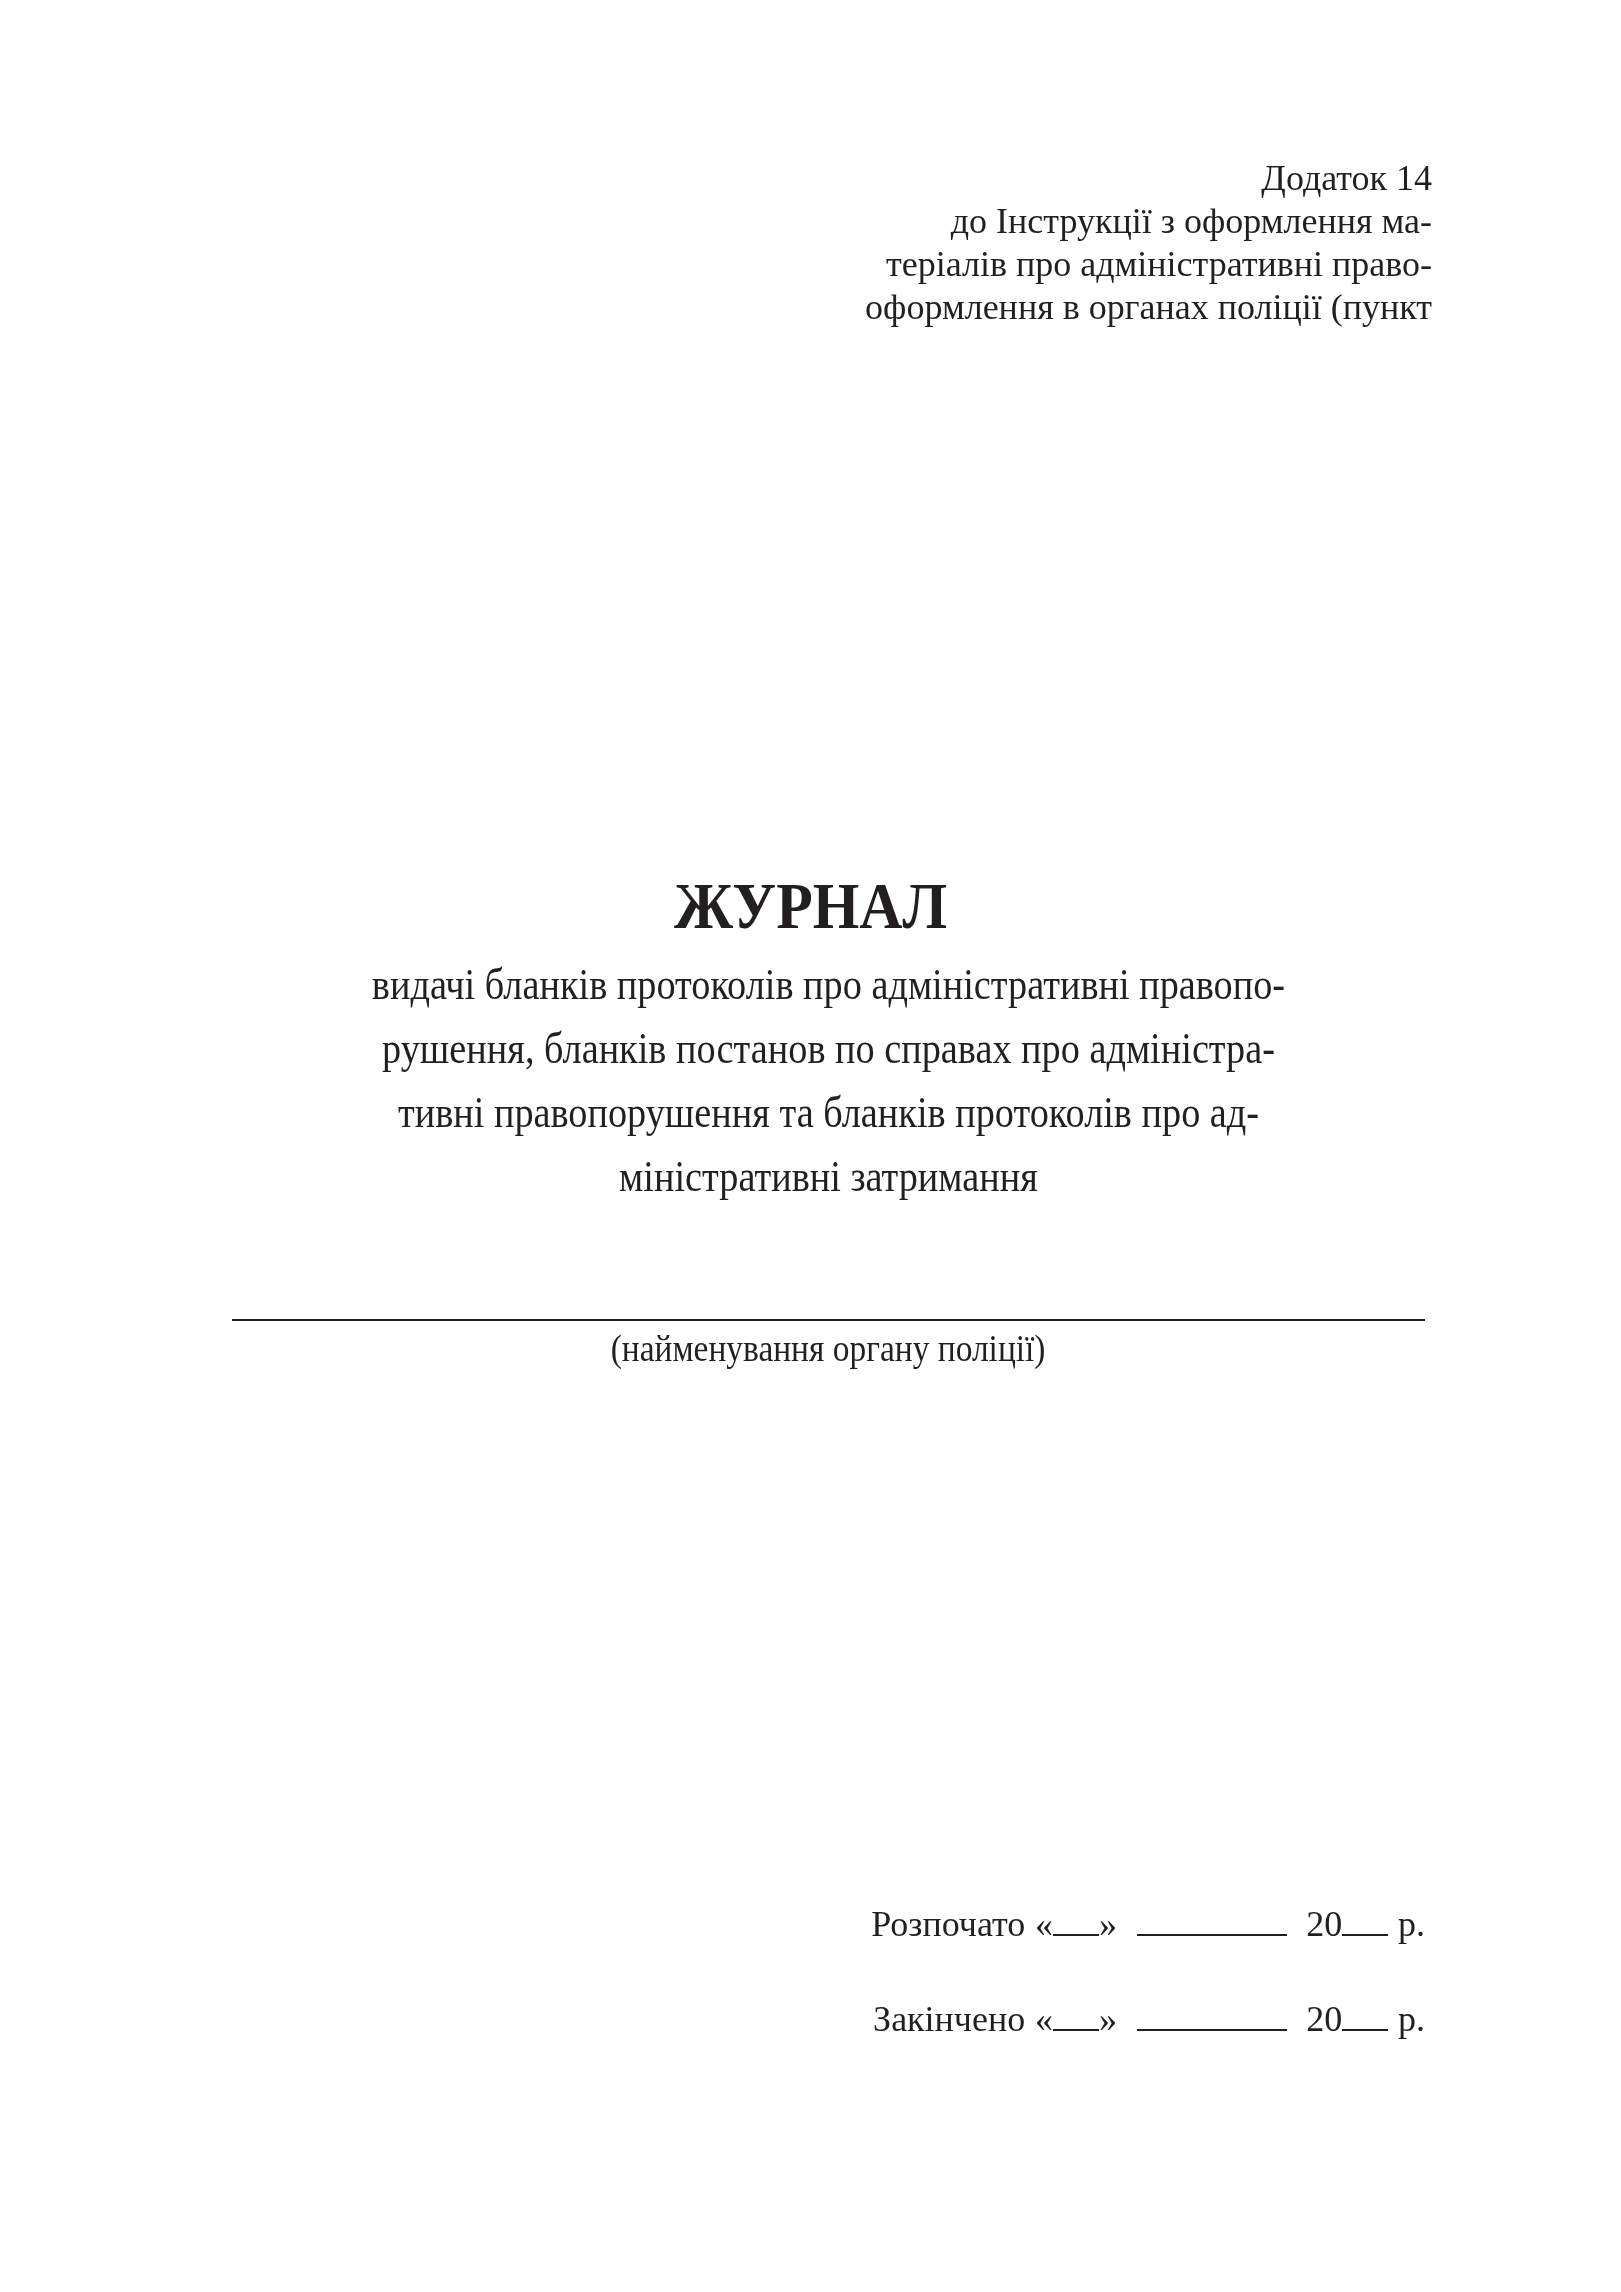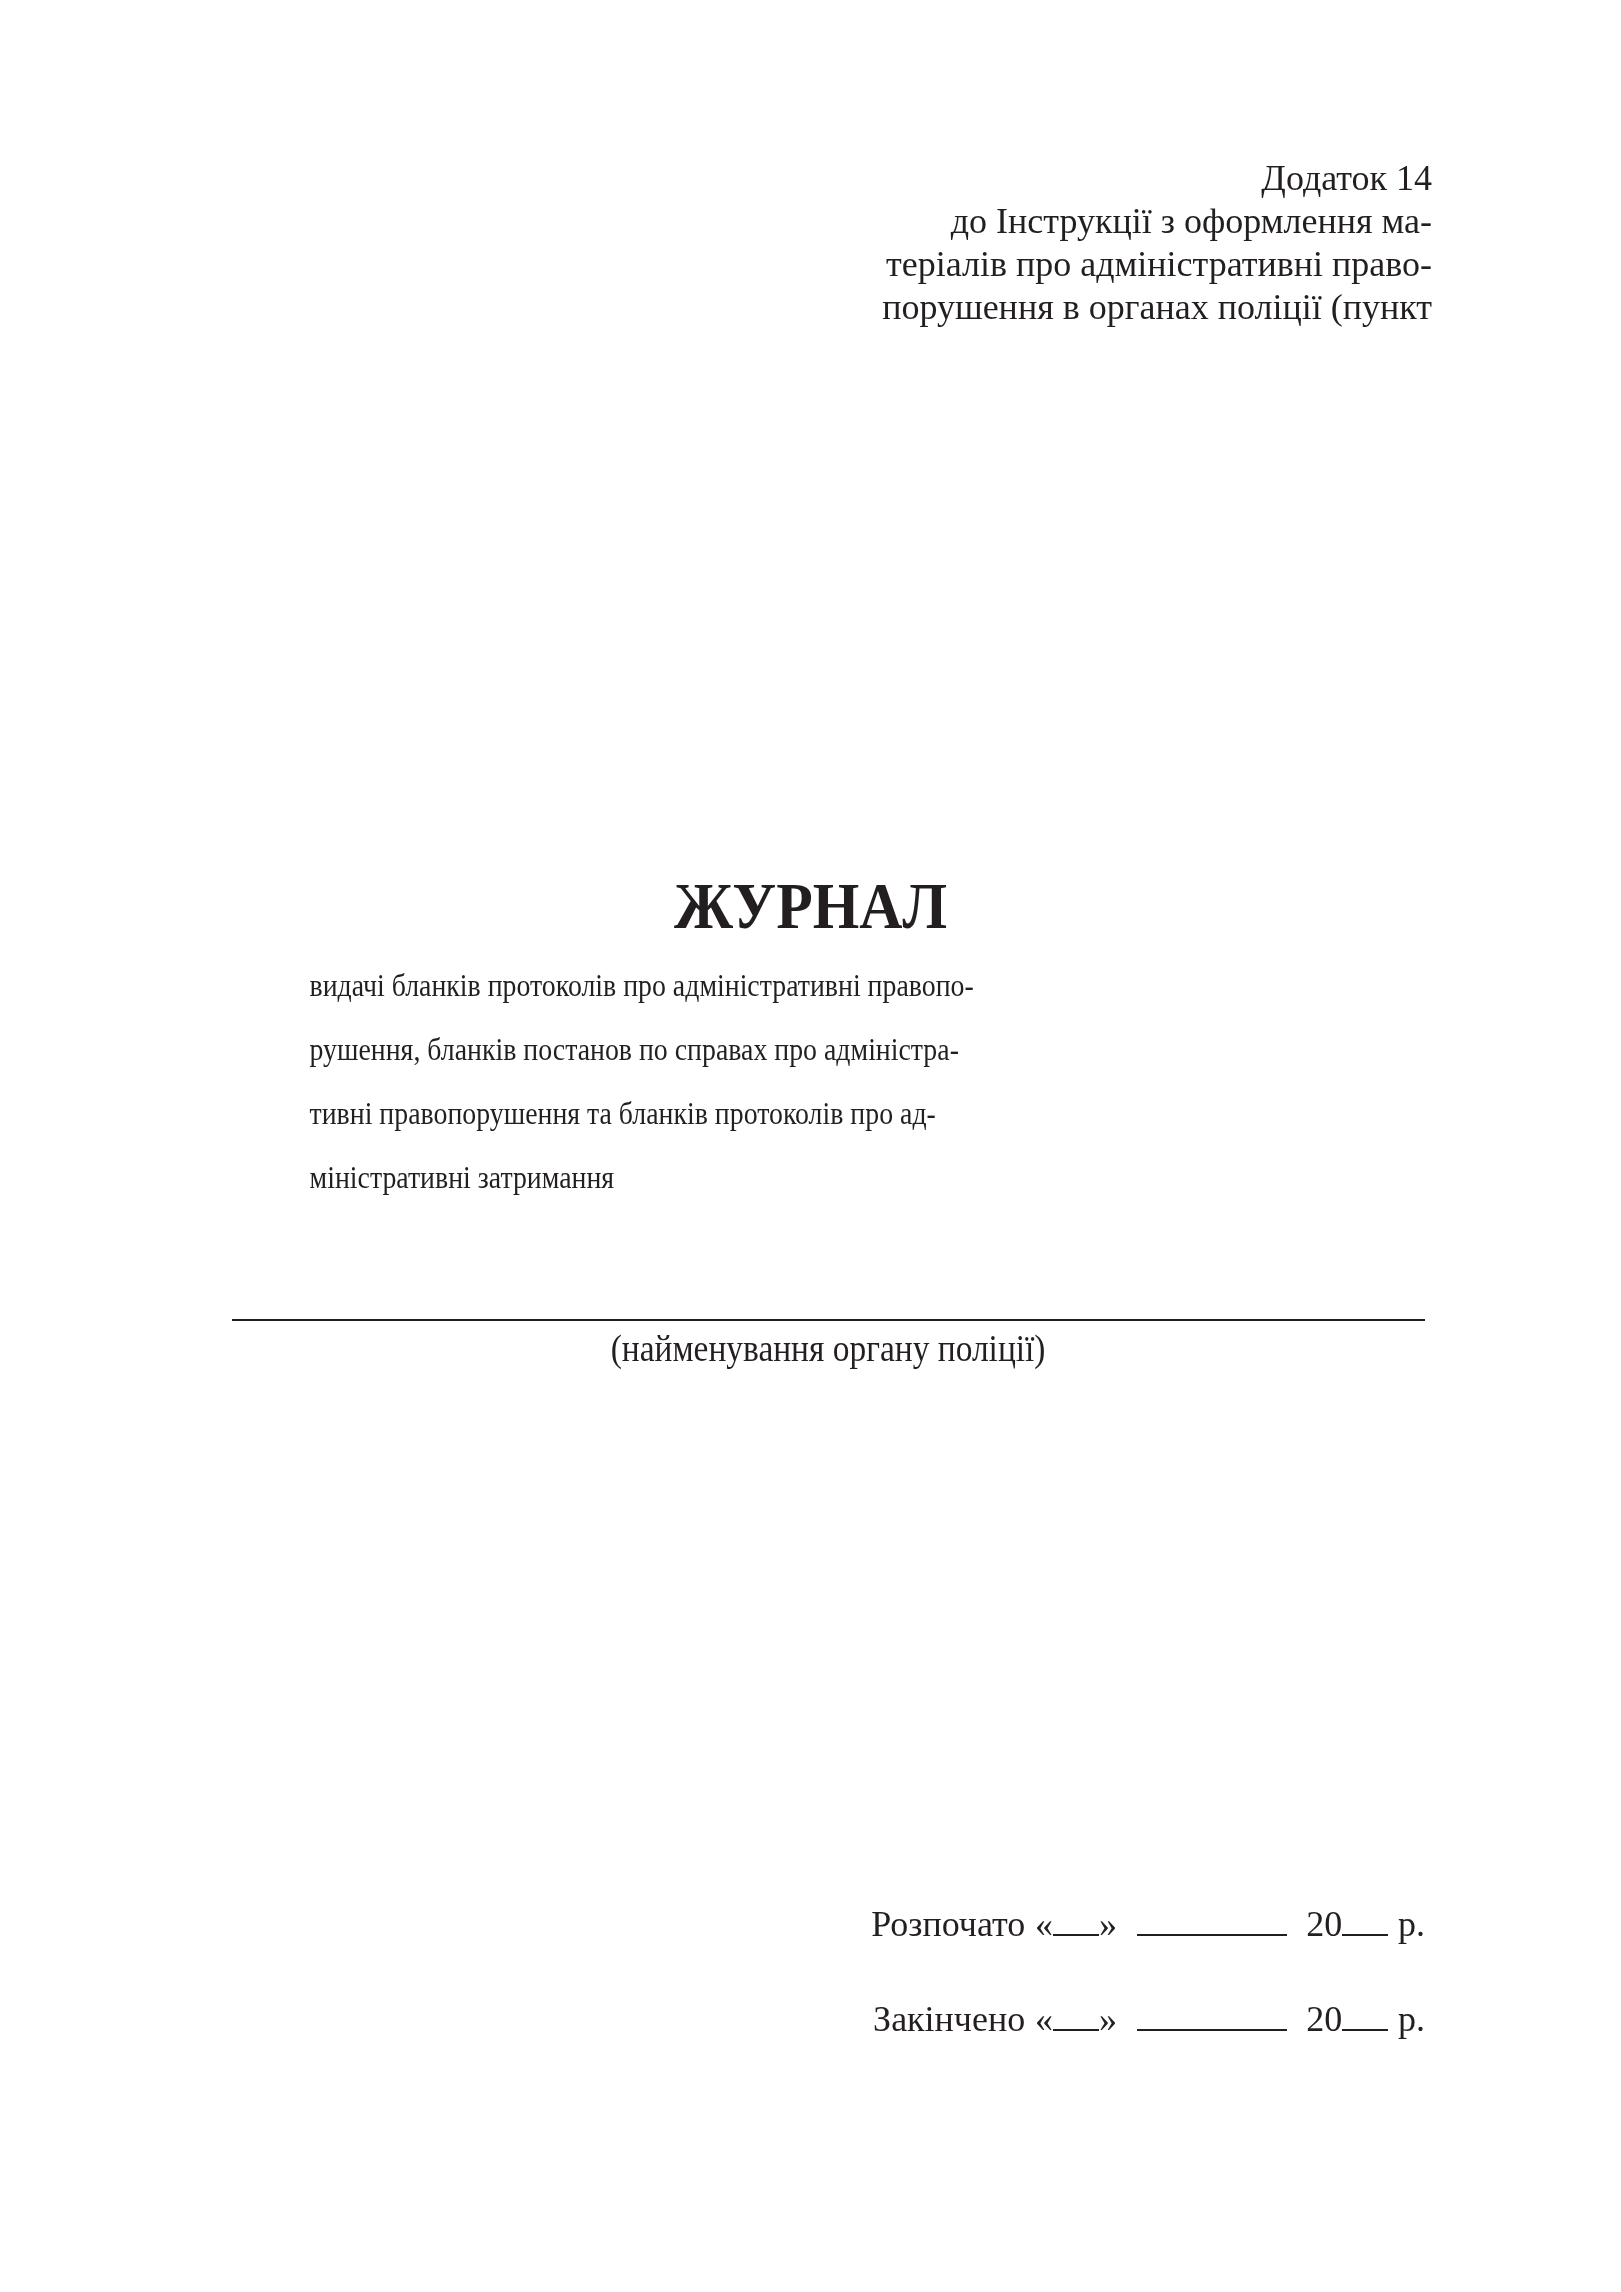--- a/index.html
+++ b/index.html
@@ -13,21 +13,21 @@
     font-size: 36px; line-height: 43px;
   }
   .appendix div { white-space: nowrap; text-align: right; }
   .title {
     position: absolute; left: 0; width: 1621px; top: 867px;
     text-align: center; font-weight: bold; font-size: 65px; line-height: 78px;
     transform: scaleX(0.92);
   }
   .subtitle {
     position: absolute; left: 232px; width: 1193px; top: 953px;
-    font-size: 32px; line-height: 64px;
+    text-align: center; font-size: 44px; line-height: 64px;
   }
   .subtitle div { white-space: nowrap; transform: scaleX(0.87); transform-origin: center; }
   .org-line {
     position: absolute; left: 232px; width: 1193px; top: 1319px;
     border-top: 2px solid #231f20; height: 0;
   }
   .org-caption {
     position: absolute; left: 232px; width: 1193px; top: 1329px;
     text-align: center; font-size: 38px; line-height: 39px;
   }
@@ -47,21 +47,21 @@
   .b-pages { width: 134px; }
   .sp { display: inline-block; width: 9.8px; }
 </style>
 </head>
 <body>
 
 <div class="appendix">
   <div>Додаток 14</div>
   <div>до Інструкції з оформлення ма-</div>
   <div>теріалів про адміністративні право-</div>
-  <div>порушення в органах поліції (пункт</div>
+  <div>оформлення в органах поліції (пункт</div>
 </div>
 
 <div class="title">ЖУРНАЛ</div>
 
 <div class="subtitle">
   <div>видачі бланків протоколів про адміністративні правопо-</div>
   <div>рушення, бланків постанов по справах про адміністра-</div>
   <div>тивні правопорушення та бланків протоколів про ад-</div>
   <div>міністративні затримання</div>
 </div>

